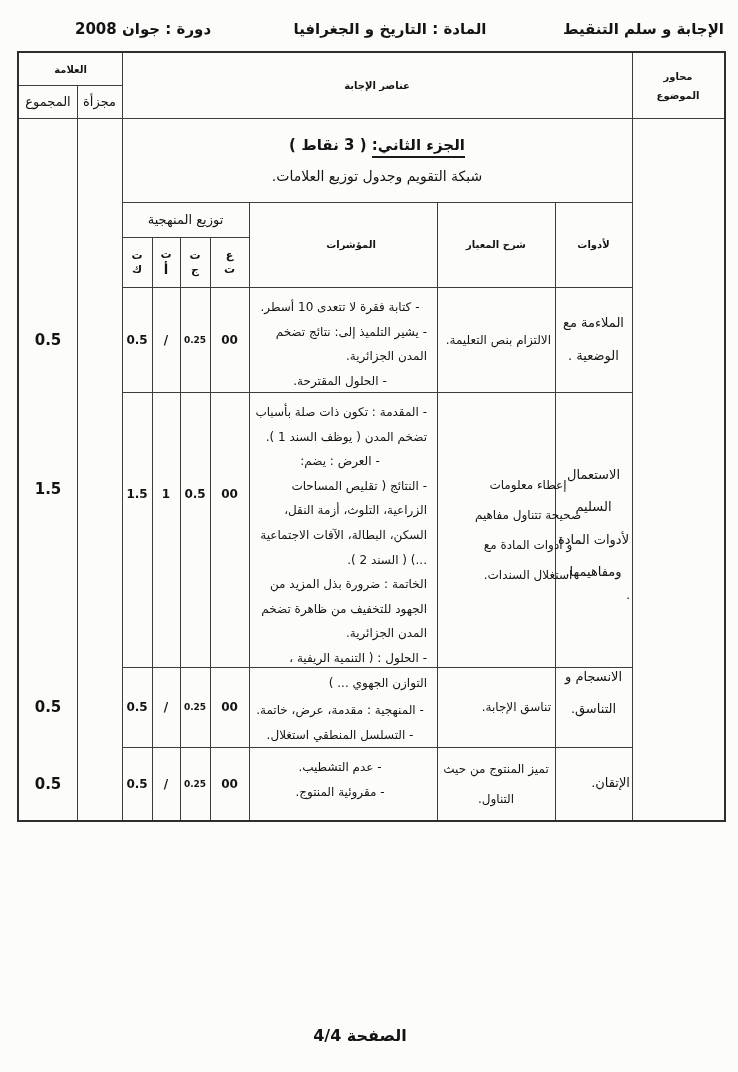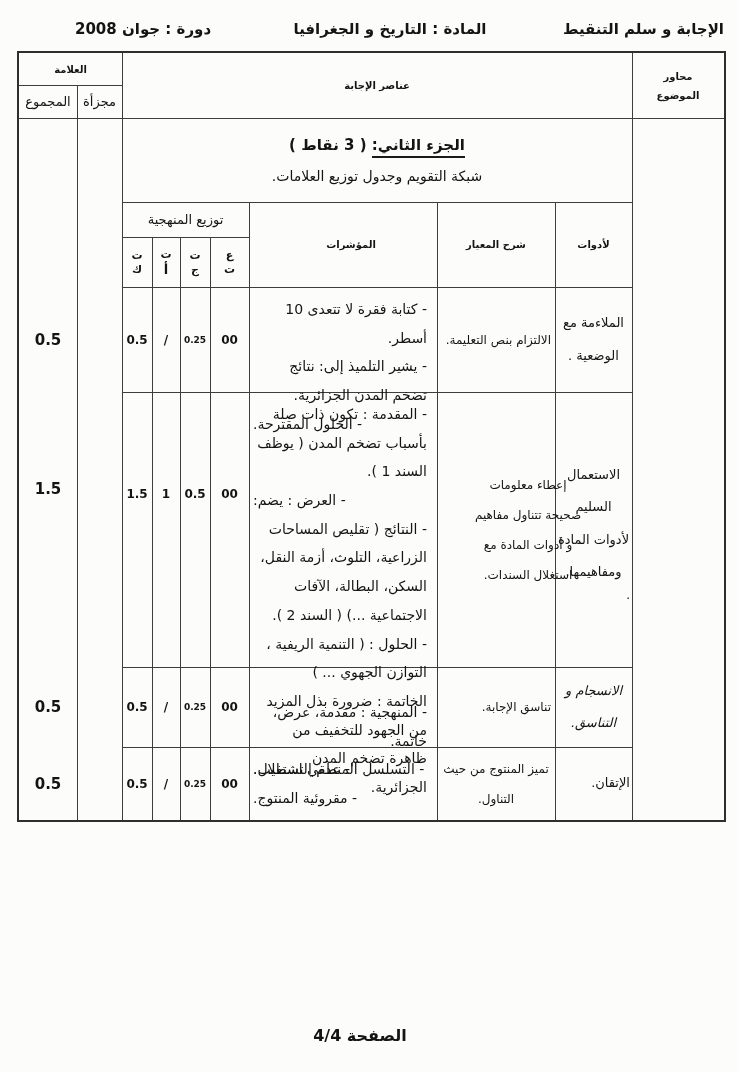--- a/index.html
+++ b/index.html
@@ -21,22 +21,22 @@
   .cell{position:absolute;display:flex;align-items:center;justify-content:center;text-align:center;box-sizing:border-box;}
   .cell.top{align-items:flex-start;}
   .hdr{font-weight:bold;font-size:10px;}
   .hdr-sm{font-weight:normal;font-size:13px;}
   .banner{flex-direction:column;gap:14px;font-size:14px;}
   .banner .l1{font-weight:bold;font-size:15px;}
   .banner .l1 .u{border-bottom:2px solid #1a1a1a;padding-bottom:2px;}
   .lvl{flex-direction:column;gap:3px;font-size:11px;font-weight:bold;line-height:1;}
   .crit{font-size:13px;line-height:2.5;padding:10px 2px;flex-direction:column;}
   .expl{font-size:12px;line-height:2.5;padding:10px 4px;flex-direction:column;}
-  .inds{flex-direction:column;align-items:flex-end;justify-content:flex-start;
-        text-align:right;font-size:14px;line-height:2.05;padding:8px 10px 4px 4px;}
+  .inds{flex-direction:column;justify-content:flex-start;
+        text-align:right;font-size:12px;line-height:2.05;padding:8px 10px 4px 4px;}
   .mark{font-size:12px;font-weight:bold;}
   .mark.sm{font-size:9px;}
   .total{font-size:15px;font-weight:bold;}
   .dotline{font-size:12px;line-height:1;}
   .doc-footer{position:absolute;top:1026px;left:0;width:720px;text-align:center;
               font-weight:bold;font-size:16px;}
 </style>
 </head>
 <body>
 
@@ -121,30 +121,30 @@
 
   <div class="cell crit top" style="left:536px;top:339px;width:77px;height:275px;">
     <span>الاستعمال السليم لأدوات المادة ومفاهيمها.</span>
     <span class="dotline">.</span>
   </div>
   <div class="cell expl top" style="left:418px;top:339px;width:118px;height:275px;margin-left:32px;">إعطاء معلومات صحيحة تتناول مفاهيم و أدوات المادة مع استغلال السندات.</div>
   <div class="cell inds" style="left:230px;top:339px;width:188px;height:275px;">
     <div>- المقدمة : تكون ذات صلة بأسباب تضخم المدن ( يوظف السند 1 ).</div>
     <div>- العرض : يضم:</div>
     <div>- النتائج ( تقليص المساحات الزراعية، التلوث، أزمة النقل، السكن، البطالة، الآفات الاجتماعية ...) ( السند 2 ).</div>
+    <div>الخاتمة : ضرورة بذل المزيد من الجهود للتخفيف من ظاهرة تضخم المدن الجزائرية.</div>
     <div>- الحلول : ( التنمية الريفية ، التوازن الجهوي ... )</div>
-    <div>الخاتمة : ضرورة بذل المزيد من الجهود للتخفيف من ظاهرة تضخم المدن الجزائرية.</div>
   </div>
   <div class="cell mark" style="left:191px;top:339px;width:39px;height:275px;align-items:flex-start;padding-top:95px;">00</div>
   <div class="cell mark" style="left:161px;top:339px;width:30px;height:275px;align-items:flex-start;padding-top:95px;">0.5</div>
   <div class="cell mark" style="left:133px;top:339px;width:28px;height:275px;align-items:flex-start;padding-top:95px;">1</div>
   <div class="cell mark" style="left:103px;top:339px;width:30px;height:275px;align-items:flex-start;padding-top:95px;">1.5</div>
   <div class="cell total" style="left:0;top:339px;width:58px;height:275px;align-items:flex-start;padding-top:88px;">1.5</div>
 
-  <div class="cell crit top" style="left:536px;top:614px;width:77px;height:80px;font-style:italic;">الانسجام و التناسق.</div>
+  <div class="cell crit top" style="left:536px;top:600px;width:77px;height:80px;">الانسجام و التناسق.</div>
   <div class="cell expl top" style="left:418px;top:614px;width:118px;height:80px;">تناسق الإجابة.</div>
   <div class="cell inds" style="left:230px;top:614px;width:188px;height:80px;margin-top:23px;">
     <div>- المنهجية : مقدمة، عرض، خاتمة.</div>
     <div>- التسلسل المنطقي استغلال.</div>
   </div>
   <div class="cell mark" style="left:191px;top:614px;width:39px;height:80px;">00</div>
   <div class="cell mark sm" style="left:161px;top:614px;width:30px;height:80px;">0.25</div>
   <div class="cell mark" style="left:133px;top:614px;width:28px;height:80px;">/</div>
   <div class="cell mark" style="left:103px;top:614px;width:30px;height:80px;">0.5</div>
   <div class="cell total" style="left:0;top:614px;width:58px;height:80px;">0.5</div>

